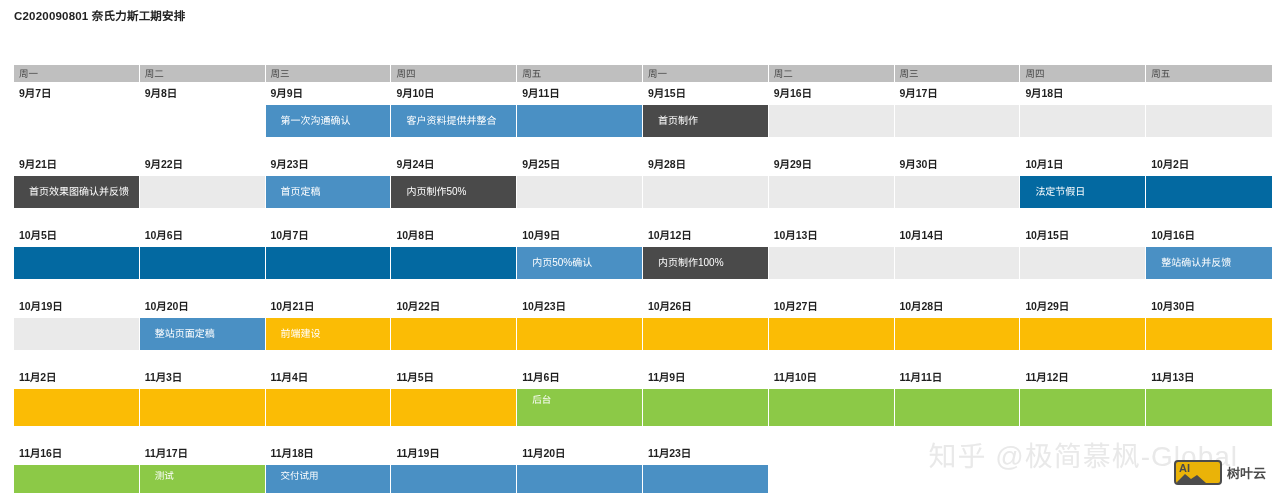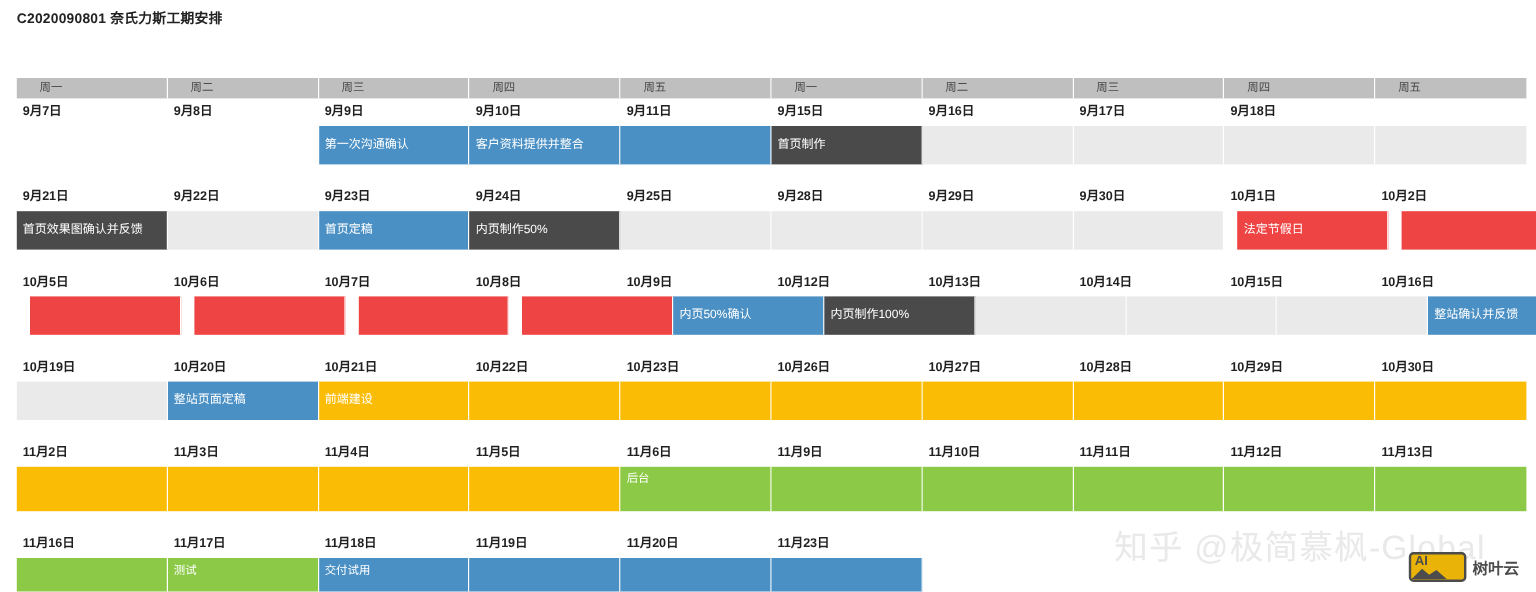--- a/index.html
+++ b/index.html
@@ -57,21 +57,21 @@
   }
   .head-cell {
     flex: 0 0 125.8px;
     width: 125.8px;
     background: #bfbfbf;
     border-right: 1px solid #ffffff;
     box-sizing: border-box;
     font-size: 9.5px;
     line-height: 17px;
     color: #4a4a4a;
-    padding-left: 19px;
+    padding-left: 5px;
     overflow: hidden;
     white-space: nowrap;
   }
   .head-cell:last-child { border-right: none; }
 
   
   .row-dates {
     height: 23px;
     background: #ffffff;
   }
@@ -97,32 +97,32 @@
   }
   .bar-cell {
     flex: 0 0 125.8px;
     width: 125.8px;
     box-sizing: border-box;
     border-right: 1px solid #ffffff;
     position: relative;
     overflow: hidden;
     font-size: 10px;
     line-height: 32px;
-    padding-left: 5px;
+    padding-left: 15px;
     white-space: nowrap;
     color: #ffffff;
   }
   .bar-cell:last-child { border-right: none; }
 
   
   .bar-cell.c-empty   { background: #eaeaea; }
   .bar-cell.c-blank   { background: #ffffff; border-right-color:#ffffff; }
   .bar-cell.c-blue    { background: #4a90c4; }
   .bar-cell.c-dark    { background: #4a4a4a; }
-  .bar-cell.c-red     { background: #ef4444; margin-left: 11px; }
+  .bar-cell.c-red     { background: #0369a1; }
   .bar-cell.c-orange  { background: #fbbc05; }
   .bar-cell.c-green   { background: #8cc947; }
 
   
   .row-bars.thin { height: 37px; }
   .row-bars.thin .bar-cell { line-height: 22px; font-size: 9.5px; }
 
   
   .week-gap { height: 16px; }
 

